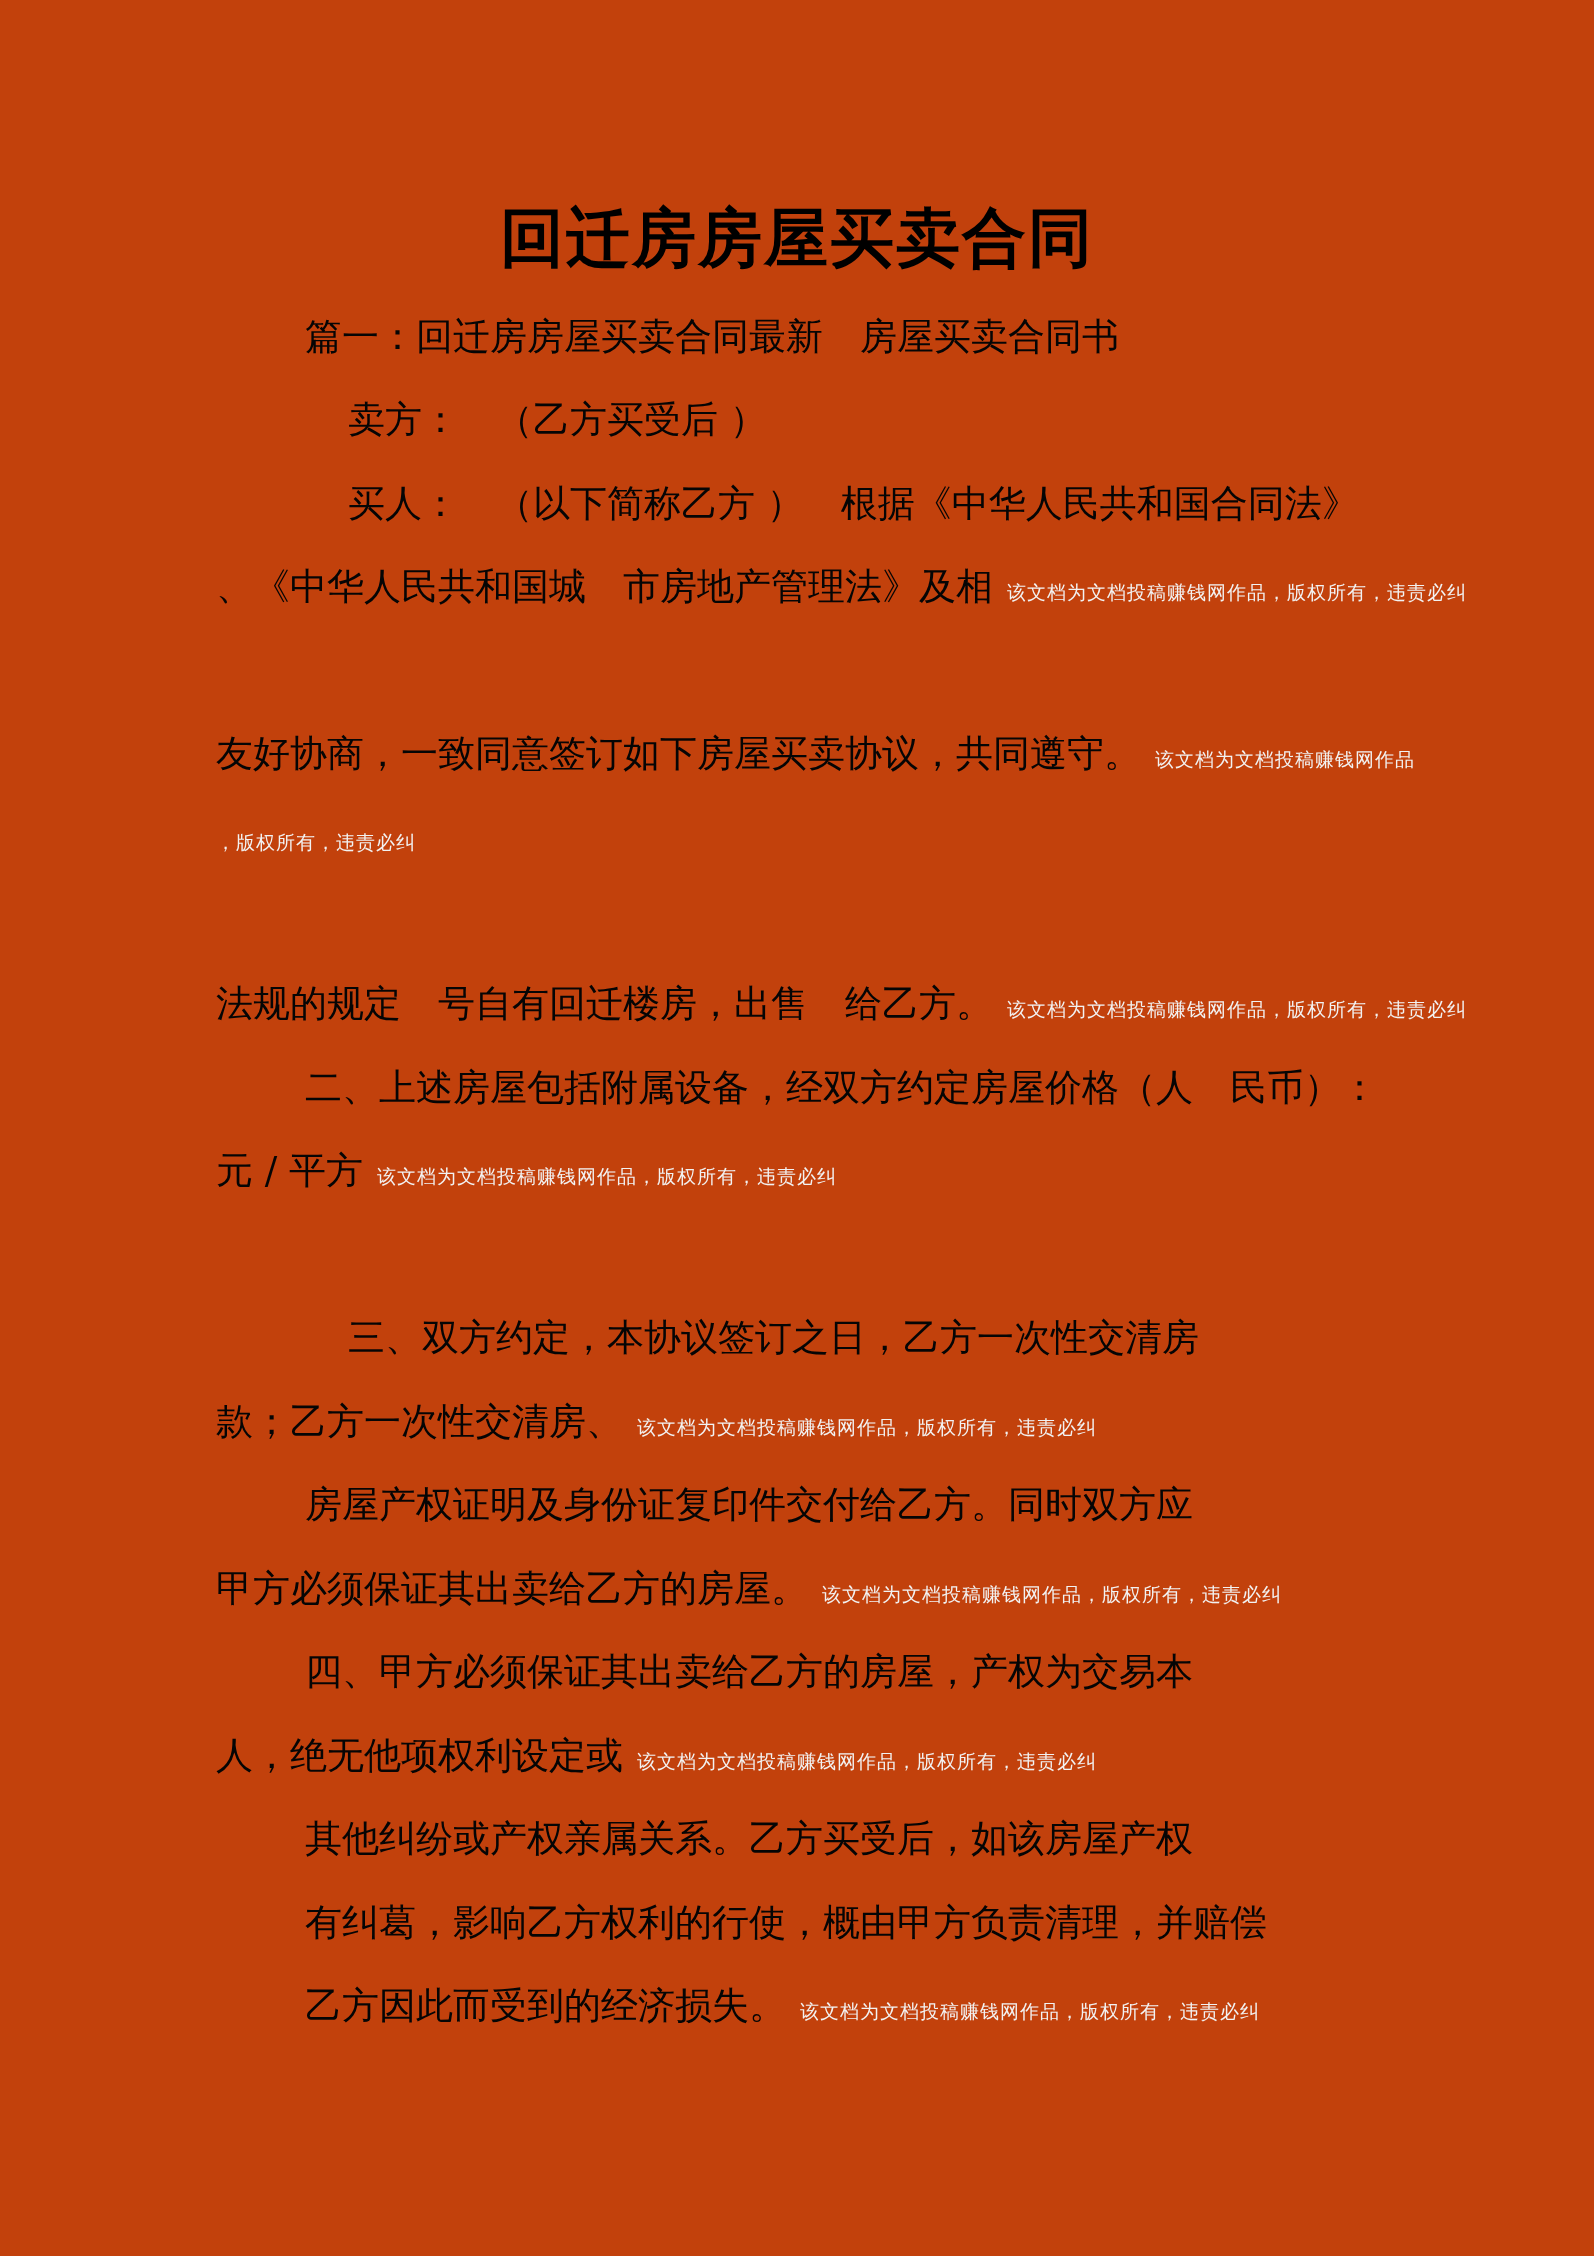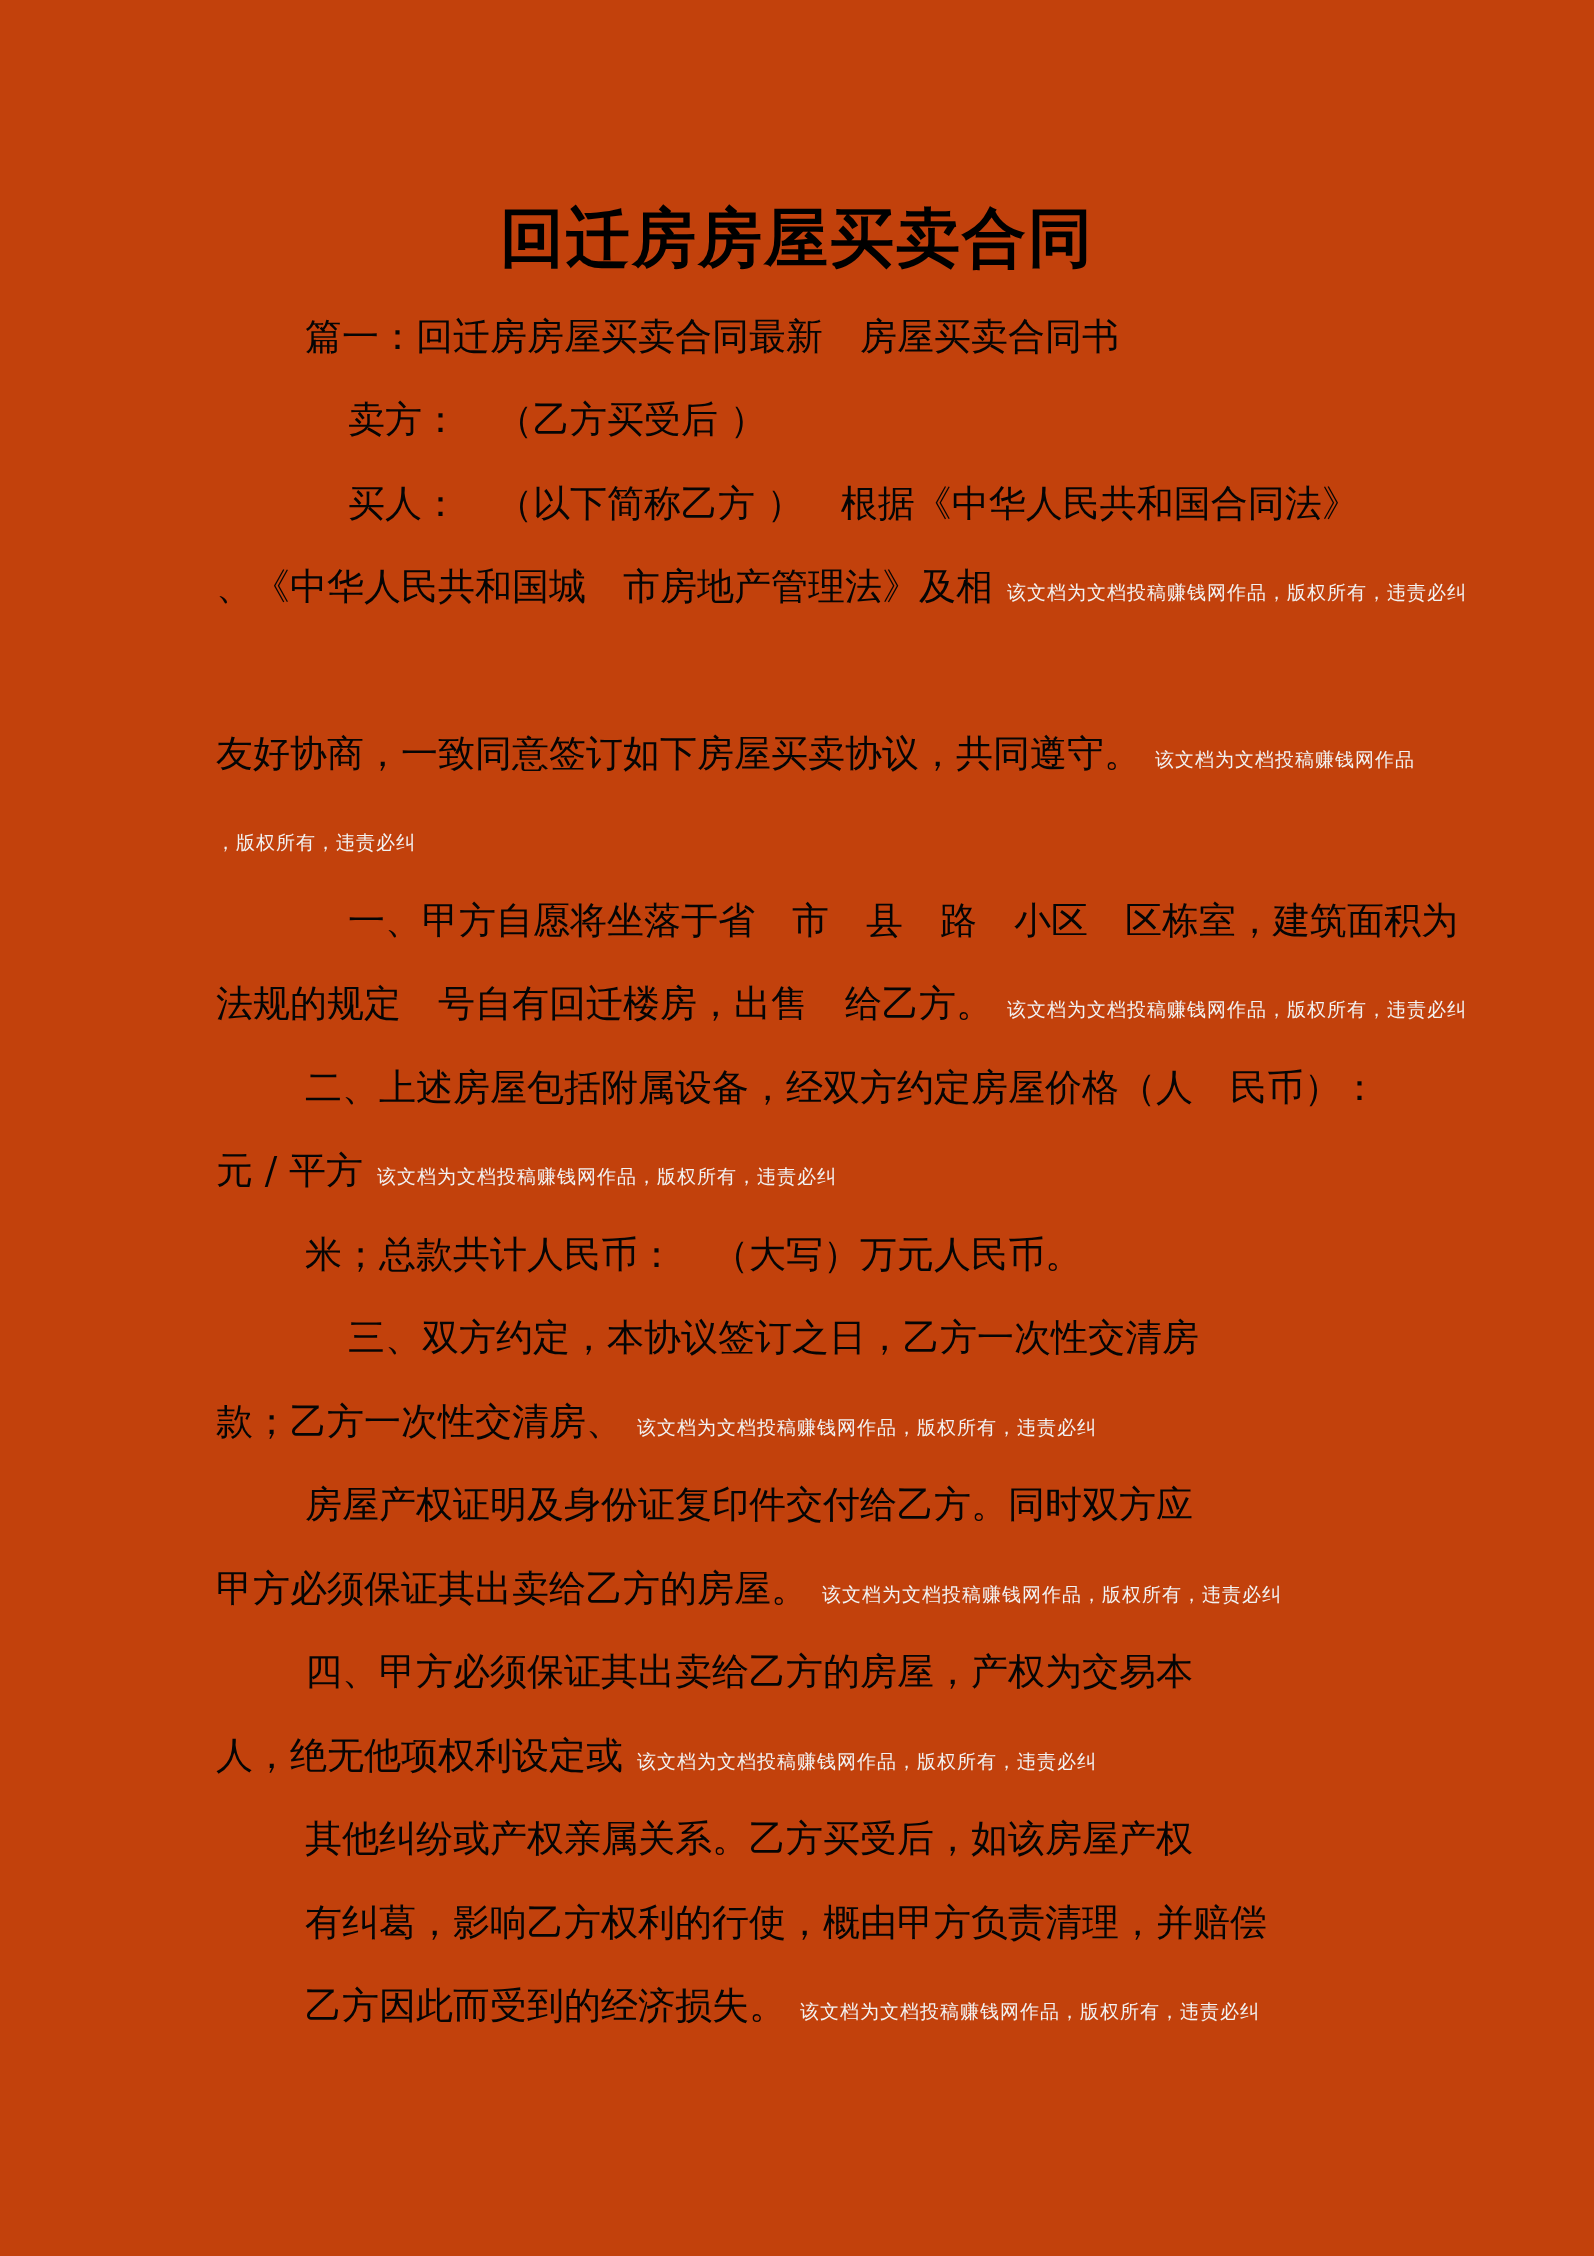--- a/index.html
+++ b/index.html
@@ -49,25 +49,23 @@
 <div class="page">
 
   <div class="doc-title">回迁房房屋买卖合同</div>
 
   <div class="line i1" style="top:318px"><span>篇一：回迁房房屋买卖合同最新　房屋买卖合同书</span></div>
   <div class="line i2" style="top:401px"><span>卖方：　（乙方买受后 ）</span></div>
   <div class="line i2" style="top:485px"><span>买人：　（以下简称乙方 ）　根据《中华人民共和国合同法》</span></div>
   <div class="line i0" style="top:568px"><span>、《中华人民共和国城　市房地产管理法》及相</span><span class="wm">该文档为文档投稿赚钱网作品，版权所有，违责必纠</span></div>
   <div class="line i0" style="top:735px"><span>友好协商，一致同意签订如下房屋买卖协议，共同遵守。</span><span class="wm">该文档为文档投稿赚钱网作品</span></div>
   <div class="line i0" style="top:818px"><span></span><span class="wm" style="margin-left:0">，版权所有，违责必纠</span></div>
-  <div class="line i2" style="top:902px"><span>一、甲方自愿将坐落于省　市　县　路　小区　区栋室，建筑面积为</span></div>
   <div class="line i0" style="top:985px"><span>法规的规定　号自有回迁楼房，出售　给乙方。</span><span class="wm">该文档为文档投稿赚钱网作品，版权所有，违责必纠</span></div>
   <div class="line i1" style="top:1069px"><span>二、上述房屋包括附属设备，经双方约定房屋价格（人　民币）：</span></div>
   <div class="line i0" style="top:1152px"><span>元 / 平方</span><span class="wm">该文档为文档投稿赚钱网作品，版权所有，违责必纠</span></div>
-  <div class="line i1" style="top:1236px"><span>米；总款共计人民币：　（大写）万元人民币。</span></div>
   <div class="line i2" style="top:1319px"><span>三、双方约定，本协议签订之日，乙方一次性交清房</span></div>
   <div class="line i0" style="top:1403px"><span>款；乙方一次性交清房、</span><span class="wm">该文档为文档投稿赚钱网作品，版权所有，违责必纠</span></div>
   <div class="line i1" style="top:1486px"><span>房屋产权证明及身份证复印件交付给乙方。同时双方应</span></div>
   <div class="line i0" style="top:1570px"><span>甲方必须保证其出卖给乙方的房屋。</span><span class="wm">该文档为文档投稿赚钱网作品，版权所有，违责必纠</span></div>
   <div class="line i1" style="top:1653px"><span>四、甲方必须保证其出卖给乙方的房屋，产权为交易本</span></div>
   <div class="line i0" style="top:1737px"><span>人，绝无他项权利设定或</span><span class="wm">该文档为文档投稿赚钱网作品，版权所有，违责必纠</span></div>
   <div class="line i1" style="top:1820px"><span>其他纠纷或产权亲属关系。乙方买受后，如该房屋产权</span></div>
   <div class="line i1" style="top:1904px"><span>有纠葛，影响乙方权利的行使，概由甲方负责清理，并赔偿</span></div>
   <div class="line i1" style="top:1987px"><span>乙方因此而受到的经济损失。</span><span class="wm">该文档为文档投稿赚钱网作品，版权所有，违责必纠</span></div>
 

